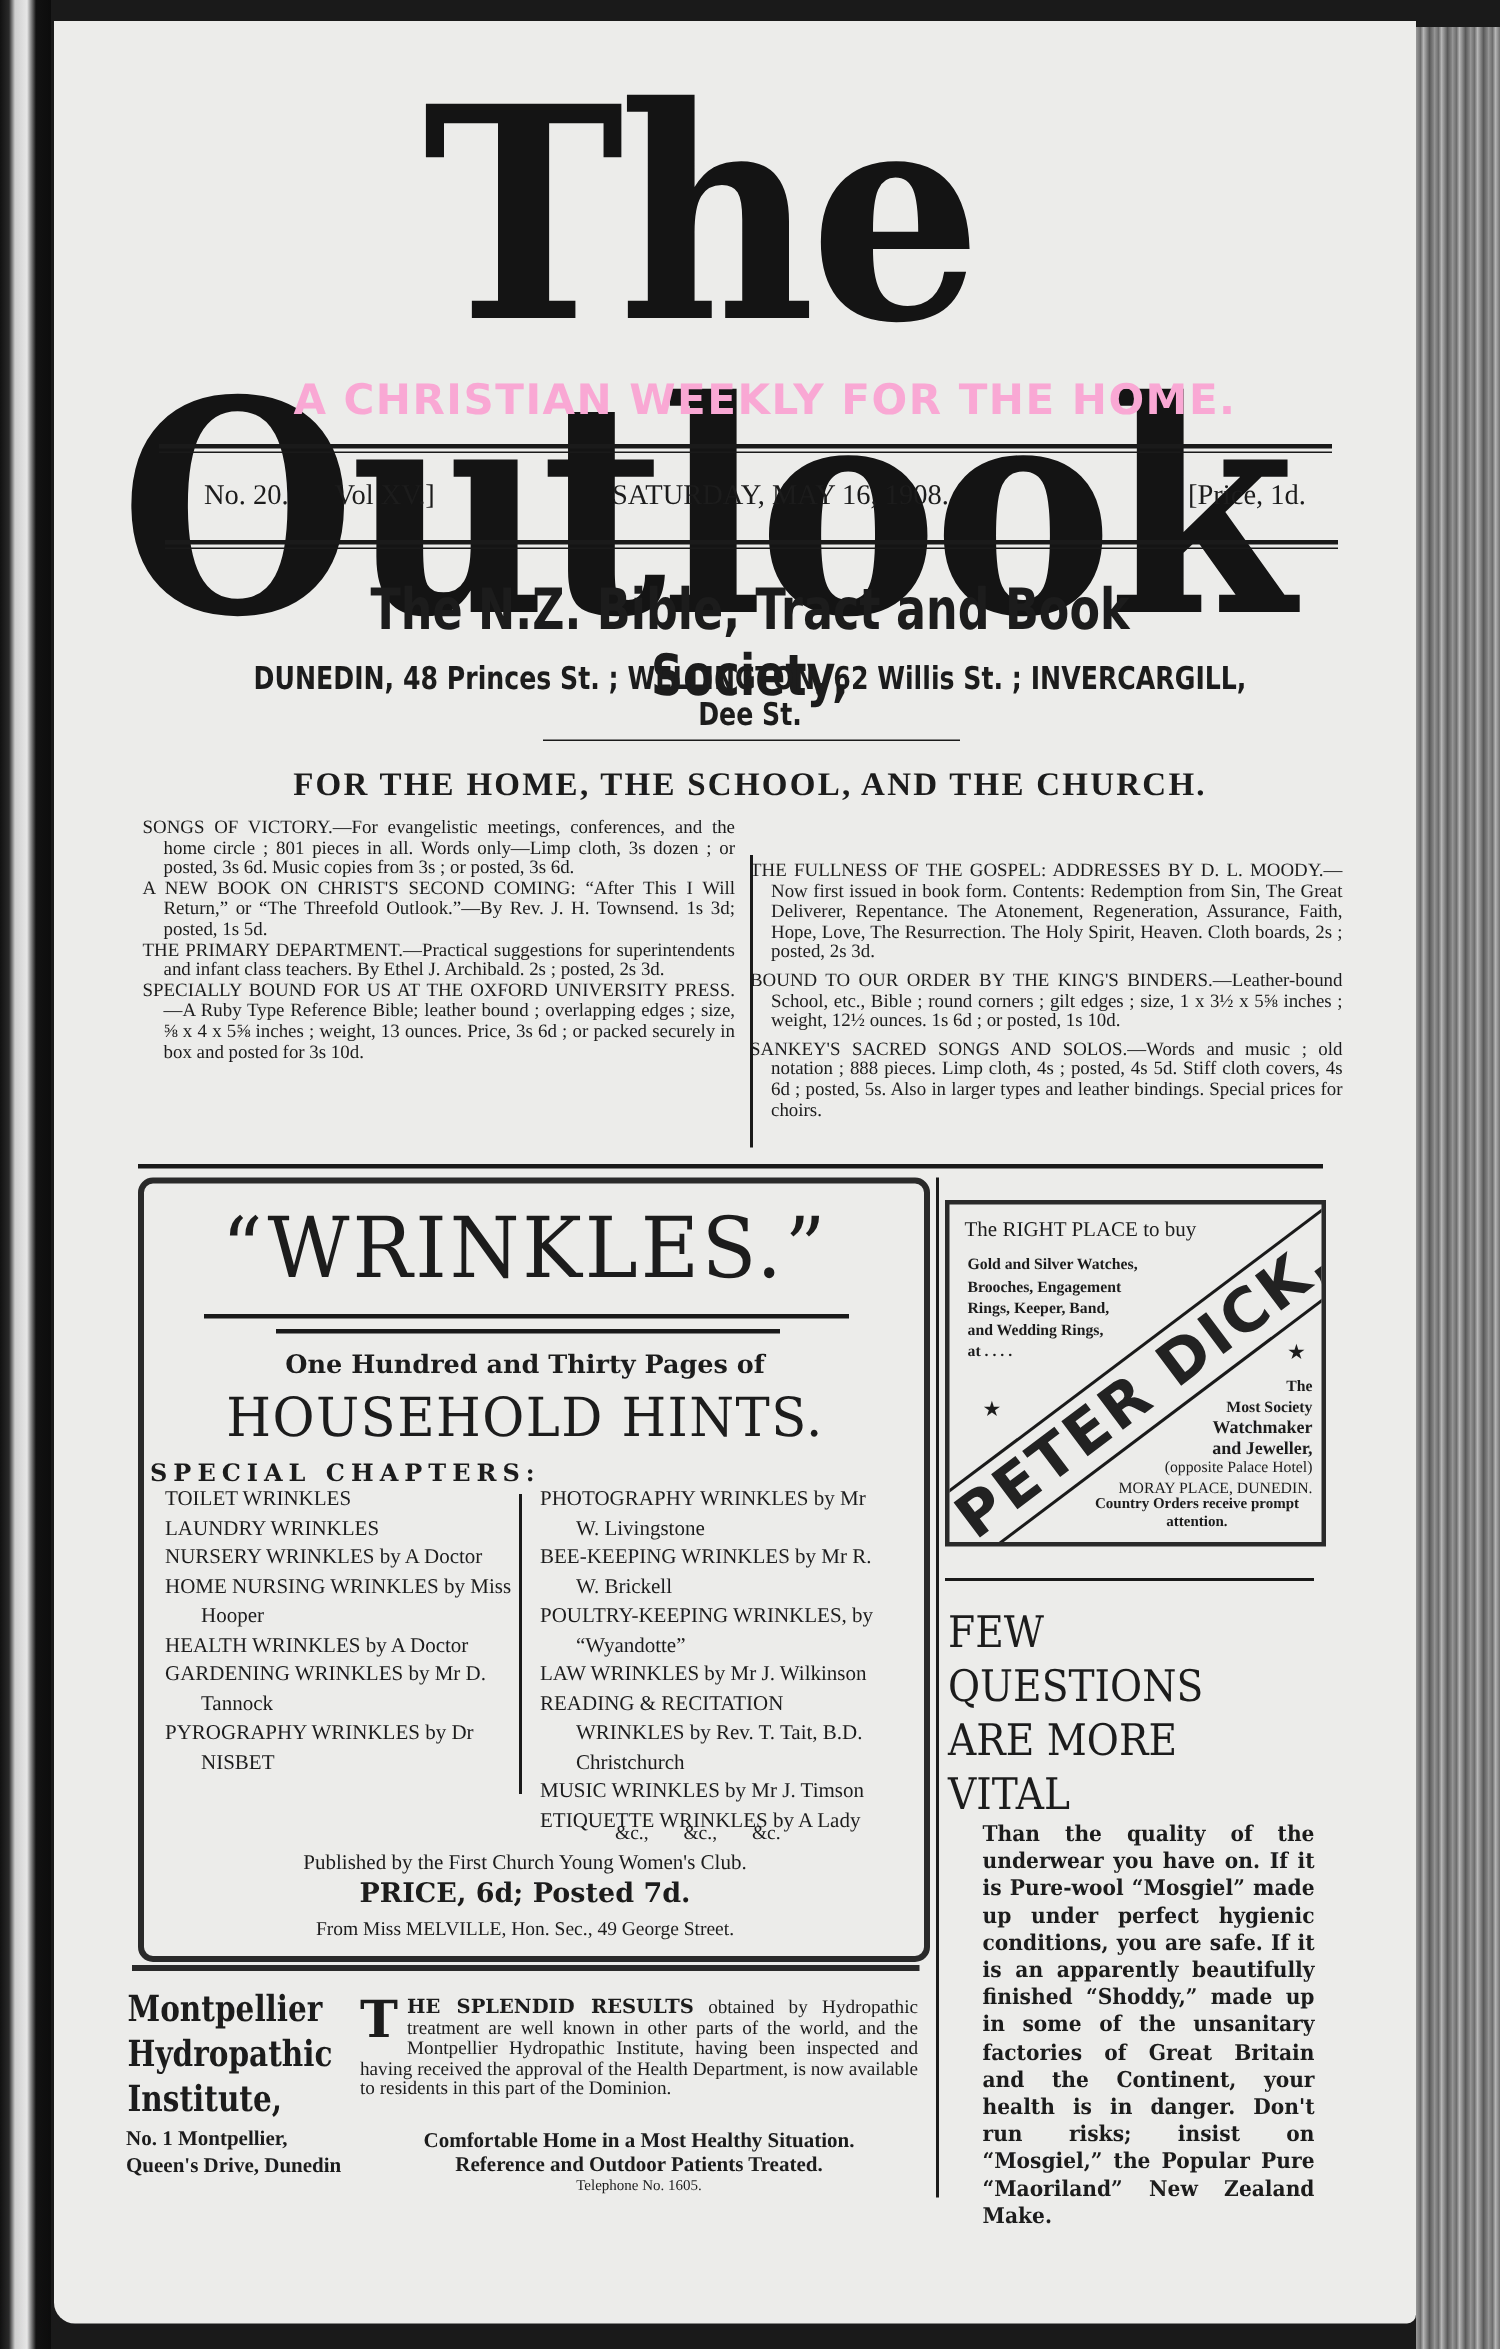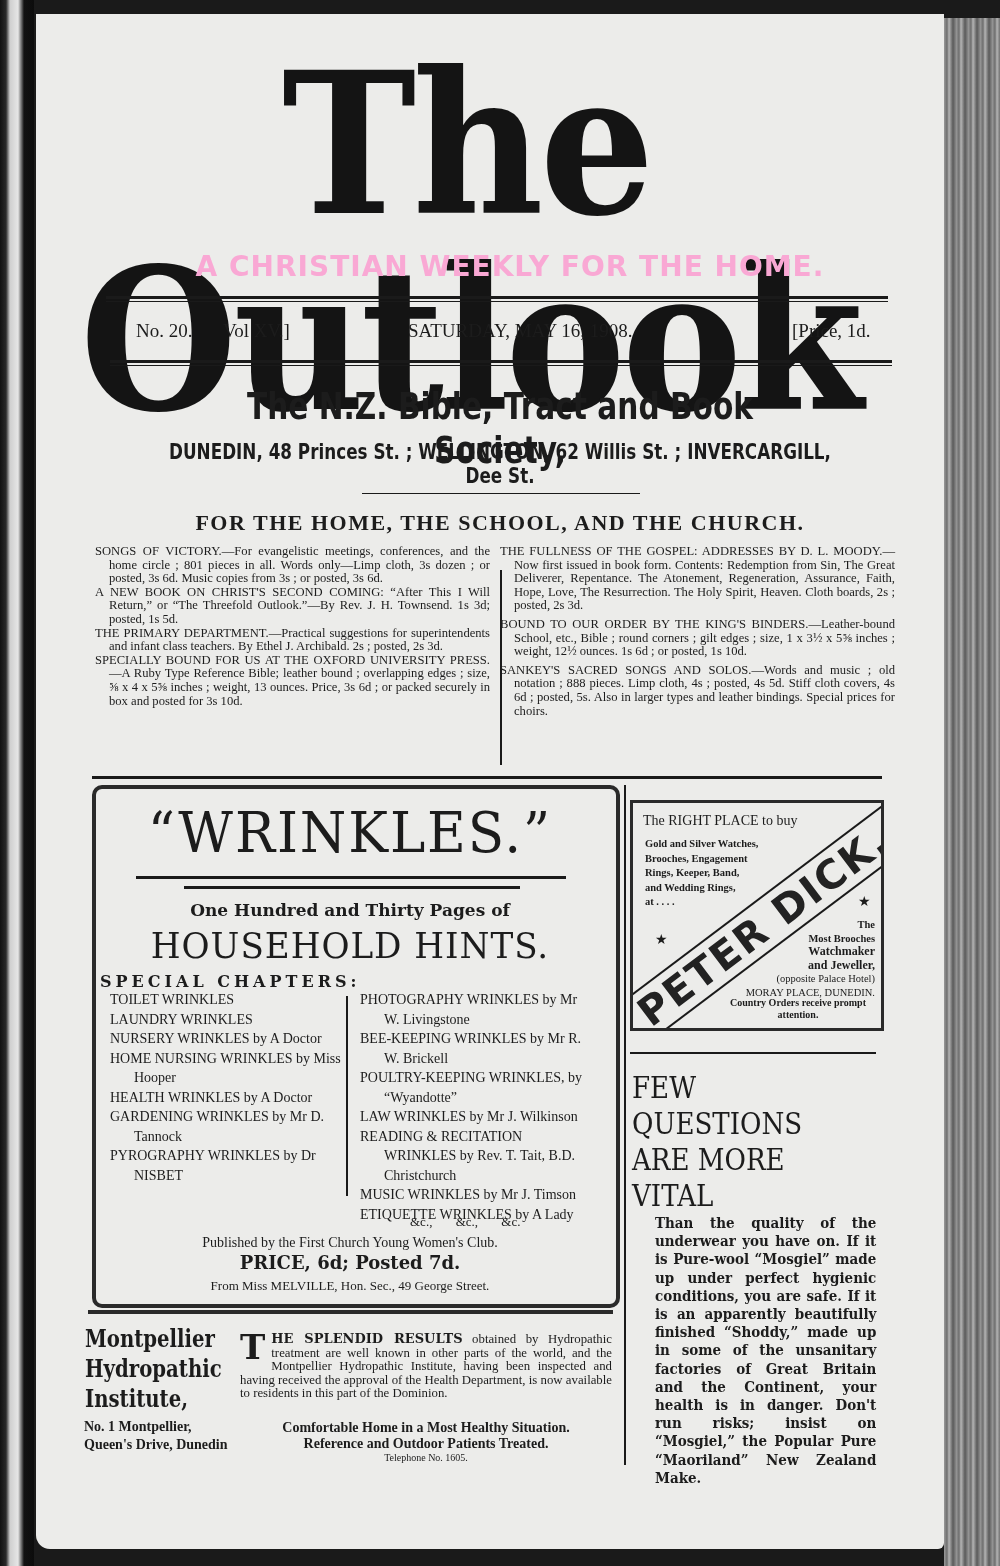--- a/index.html
+++ b/index.html
@@ -191,21 +191,21 @@
 <div class="rule" style="left:362px;top:493px;width:278px;height:1px;"></div>
 <div class="abs society-motto">FOR THE HOME, THE SCHOOL, AND THE CHURCH.</div>
 
 <div class="abs book-col" style="left:95px;">
   <p><span>SONGS OF VICTORY.</span><span>—For evangelistic meetings, conferences, and the home circle ; 801 pieces in all. Words only—Limp cloth, 3s dozen ; or posted, 3s 6d. Music copies from 3s ; or posted, 3s 6d.</span></p>
   <p><span>A NEW BOOK ON CHRIST'S SECOND COMING:</span><span> “After This I Will Return,” or “The Threefold Outlook.”—By Rev. J. H. Townsend. 1s 3d; posted, 1s 5d.</span></p>
   <p><span>THE PRIMARY DEPARTMENT.</span><span>—Practical suggestions for superintendents and infant class teachers. By Ethel J. Archibald. 2s ; posted, 2s 3d.</span></p>
   <p><span>SPECIALLY BOUND FOR US AT THE OXFORD UNIVERSITY PRESS.</span><span>—A Ruby Type Reference Bible; leather bound ; overlapping edges ; size, ⅝ x 4 x 5⅝ inches ; weight, 13 ounces. Price, 3s 6d ; or packed securely in box and posted for 3s 10d.</span></p>
 </div>
 <div class="abs col-divider"></div>
-<div class="abs book-col right" style="left:500px;">
+<div class="abs book-col right" style="left:500px;margin-top:29px;">
   <p><span>THE FULLNESS OF THE GOSPEL: ADDRESSES BY D. L. MOODY.</span><span>—Now first issued in book form. Contents: Redemption from Sin, The Great Deliverer, Repentance. The Atonement, Regeneration, Assurance, Faith, Hope, Love, The Resurrection. The Holy Spirit, Heaven. Cloth boards, 2s ; posted, 2s 3d.</span></p>
   <p><span>BOUND TO OUR ORDER BY THE KING'S BINDERS.</span><span>—Leather-bound School, etc., Bible ; round corners ; gilt edges ; size, 1 x 3½ x 5⅝ inches ; weight, 12½ ounces. 1s 6d ; or posted, 1s 10d.</span></p>
   <p><span>SANKEY'S SACRED SONGS AND SOLOS.</span><span>—Words and music ; old notation ; 888 pieces. Limp cloth, 4s ; posted, 4s 5d. Stiff cloth covers, 4s 6d ; posted, 5s. Also in larger types and leather bindings. Special prices for choirs.</span></p>
 </div>
 
 <div class="rule" style="left:92px;top:776px;width:790px;height:3px;"></div>
 
 <div class="abs wrinkles-box"></div>
 <div class="abs wrinkles-title">“WRINKLES.”</div>
 <div class="rule" style="left:136px;top:876px;width:430px;height:3px;"></div>
@@ -247,21 +247,21 @@
     <div>Brooches, Engagement</div>
     <div>Rings, Keeper, Band,</div>
     <div>and Wedding Rings,</div>
     <div>at . . . .</div>
   </div>
   <div class="pd-band">PETER DICK,</div>
   <span class="pd-star" style="left:22px;top:128px;">★</span>
   <span class="pd-star" style="left:225px;top:90px;">★</span>
   <div class="pd-text" style="right:6px;top:115px;font-size:10.5px;line-height:13.5px;text-align:right;font-weight:bold;">
     <div>The</div>
-    <div>Most Brooches</div>
+    <div>Most Society</div>
     <div style="font-size:12px">Watchmaker</div>
     <div style="font-size:12px">and Jeweller,</div>
     <div style="font-weight:normal">(opposite Palace Hotel)</div>
     <div style="font-weight:normal">MORAY PLACE, DUNEDIN.</div>
   </div>
   <div class="pd-text" style="left:90px;top:194px;width:150px;font-size:10px;line-height:12px;text-align:center;font-weight:bold;">
     <div>Country Orders receive prompt</div>
     <div>attention.</div>
   </div>
 </div>

